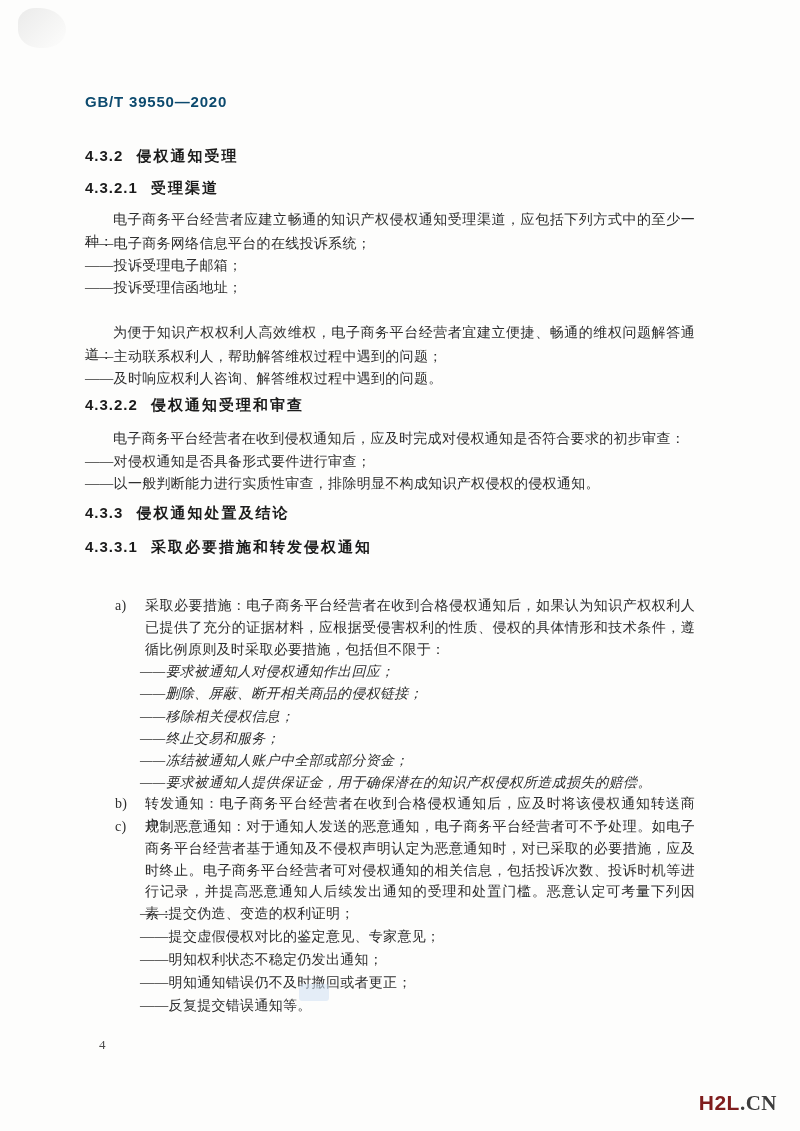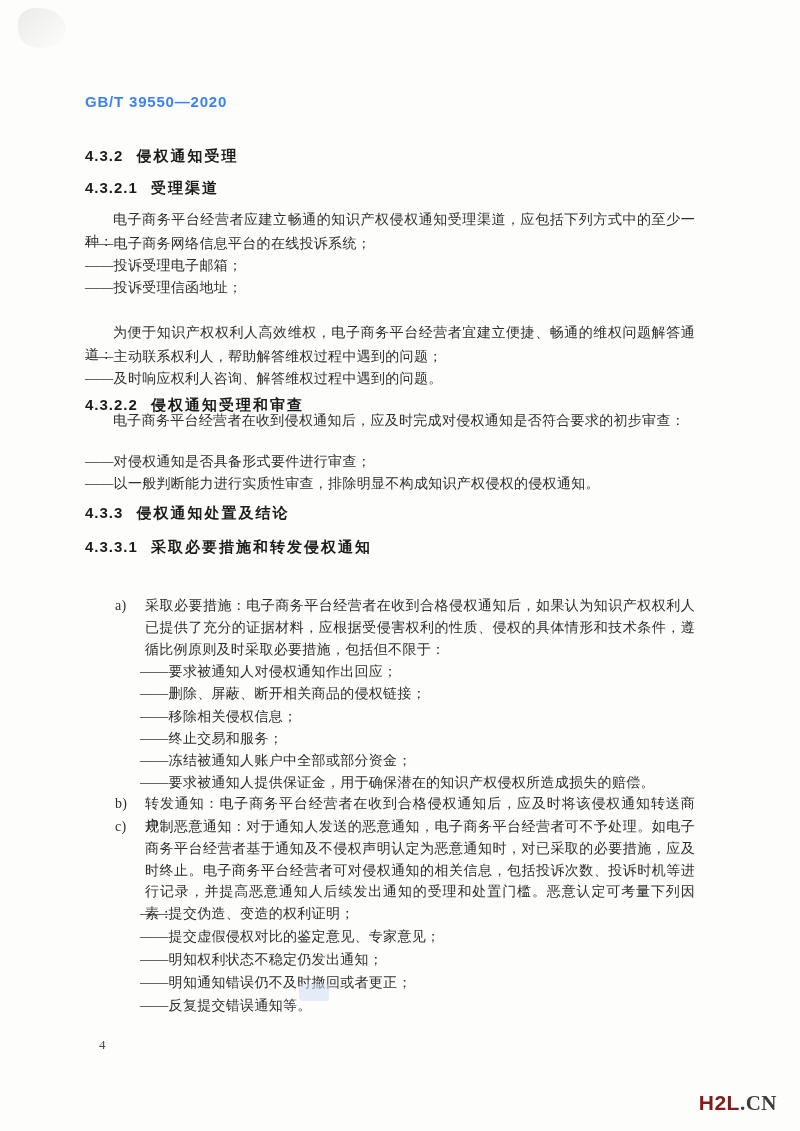--- a/index.html
+++ b/index.html
@@ -8,34 +8,34 @@
     background:#ffffff;
     font-family:"Liberation Serif","DejaVu Serif",serif;
     color:#2e2e2e;
     position:relative;
     overflow:hidden;
   }
   .page{position:absolute;inset:0;background:#fdfdfc;}
   .abs{position:absolute;left:85px;width:610px;}
   .hdr{
     font-family:"Liberation Sans","DejaVu Sans",sans-serif;
-    font-weight:bold;font-size:15px;letter-spacing:0.8px;color:#3b82f6;
+    font-weight:bold;font-size:15px;letter-spacing:0.8px;color:#0c4a6e;
   }
   .h2{
     font-family:"Liberation Sans","DejaVu Sans",sans-serif;
     font-weight:bold;font-size:15px;color:#1c1c1c;white-space:nowrap;
   }
   .h2 .num{letter-spacing:1px;margin-right:13px;}
   .h2 .ttl{letter-spacing:2px;margin-top:20px;}
   .para{
     font-size:14px;line-height:21.8px;letter-spacing:0.3px;
     text-align:justify;text-indent:28px;
   }
   .dash-item{font-size:14px;line-height:21.8px;letter-spacing:0.3px;white-space:nowrap;}
-  .list-a .dash-item{line-height:22.3px;}
+  .list-a .dash-item{line-height:22.3px;font-style:italic;}
   .list-c .dash-item{line-height:23px;}
   .sublist{padding-left:55px;}
   .abc{font-size:14px;}
   .abc .abc-label{
     position:absolute;left:30px;top:0;
     font-size:14px;line-height:21.8px;letter-spacing:0.3px;
   }
   .abc .abc-text{
     margin-left:60px;text-align:justify;
     font-size:14px;line-height:21.8px;letter-spacing:0.3px;
@@ -91,21 +91,21 @@
 
   <div class="abs" style="top:346px">
     <div class="dash-item">——主动联系权利人，帮助解答维权过程中遇到的问题；</div>
     <div class="dash-item">——及时响应权利人咨询、解答维权过程中遇到的问题。</div>
   </div>
 
   <div class="h2 abs" style="top:396px">
     <span class="num">4.3.2.2</span><span class="ttl">侵权通知受理和审查</span>
   </div>
 
-  <div class="para abs" style="top:410px">电子商务平台经营者在收到侵权通知后，应及时完成对侵权通知是否符合要求的初步审查：</div>
+  <div class="para abs" style="top:428px">电子商务平台经营者在收到侵权通知后，应及时完成对侵权通知是否符合要求的初步审查：</div>
 
   <div class="abs" style="top:451px">
     <div class="dash-item">——对侵权通知是否具备形式要件进行审查；</div>
     <div class="dash-item">——以一般判断能力进行实质性审查，排除明显不构成知识产权侵权的侵权通知。</div>
   </div>
 
   <div class="h2 abs" style="top:504px">
     <span class="num">4.3.3</span><span class="ttl">侵权通知处置及结论</span>
   </div>
 

